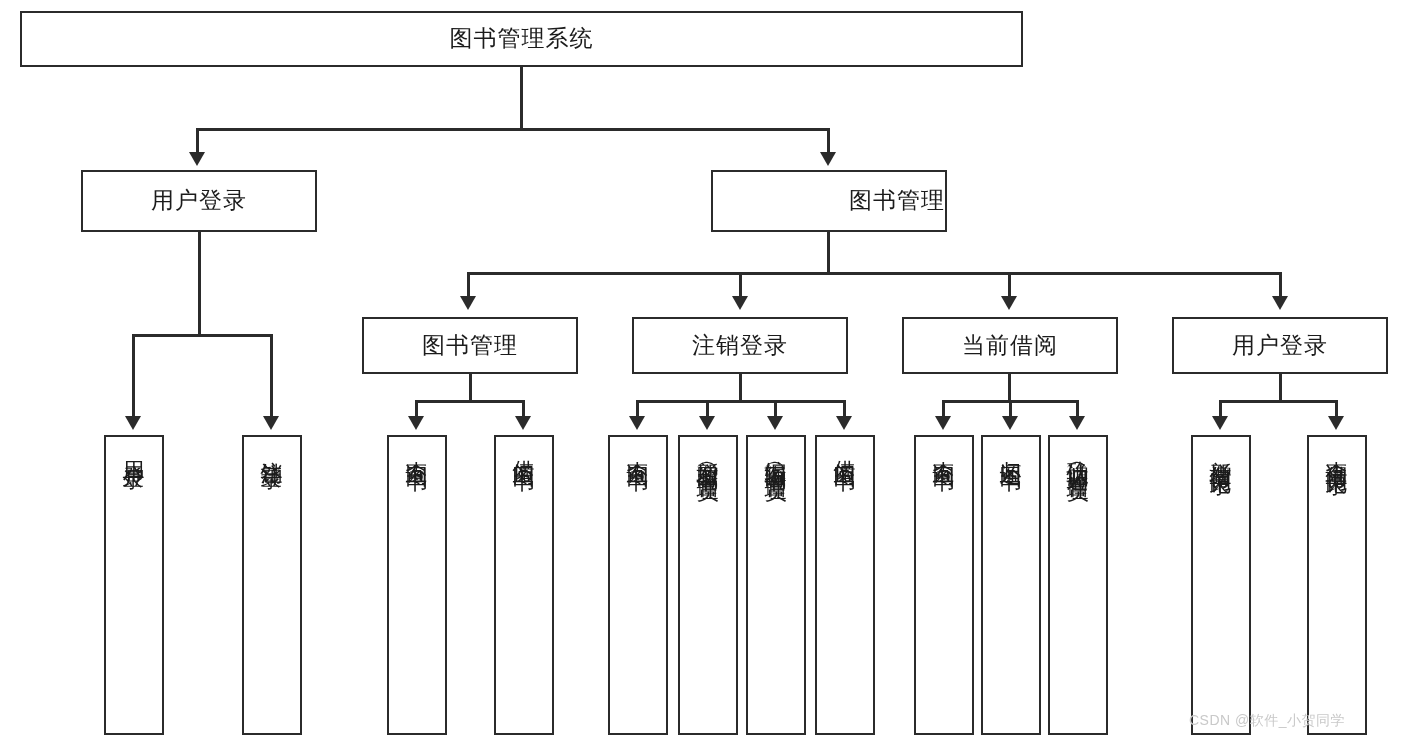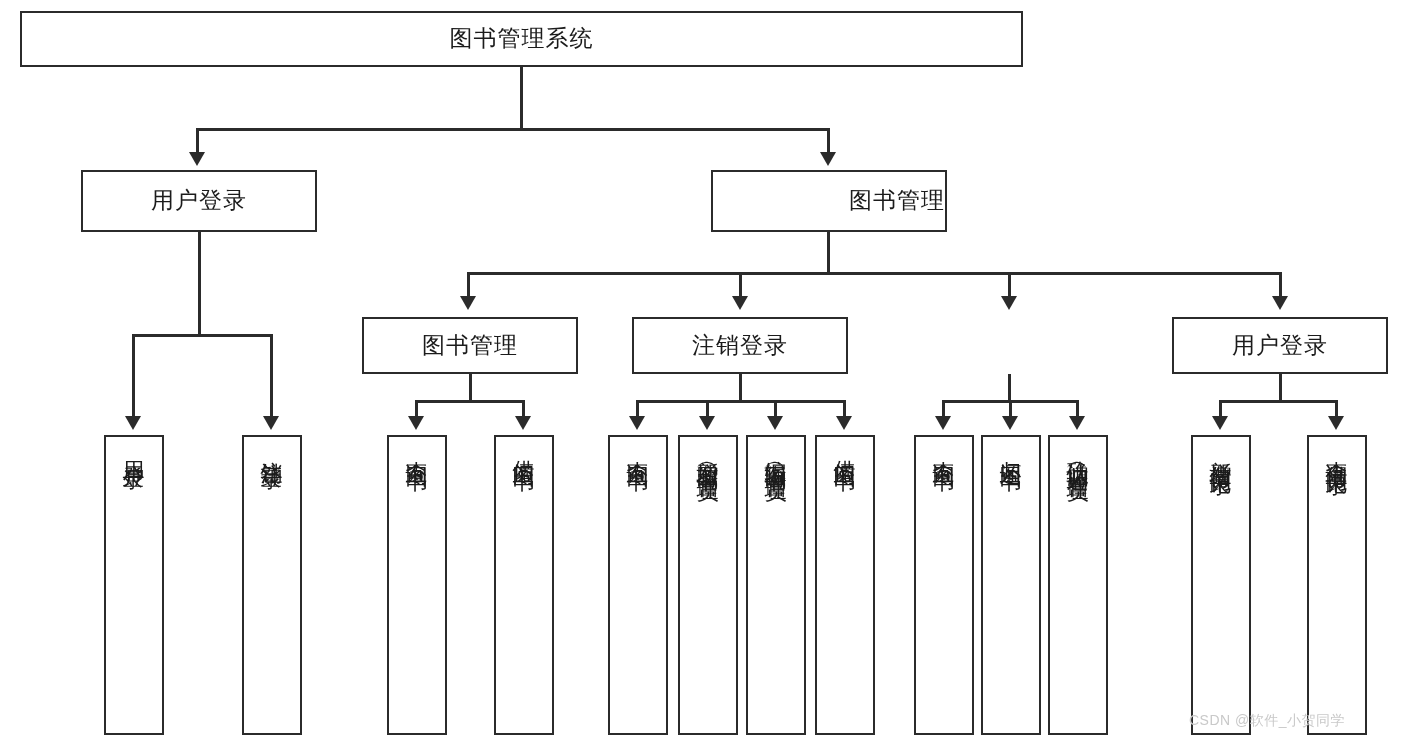--- a/index.html
+++ b/index.html
@@ -106,20 +106,23 @@
 
   <div class="line vline" style="left:1279px;top:272px;width:3px;height:26px;"></div>
   <div class="arrow" style="left:1272px;top:296px;"></div>
 
   <div class="node h" style="left:362px;top:317px;width:216px;height:57px;">
     <span class="lbl">图书管理</span>
   </div>
   <div class="node h" style="left:632px;top:317px;width:216px;height:57px;">
     <span class="lbl">注销登录</span>
   </div>
+  <div class="node h" style="left:902px;top:317px;width:216px;height:57px;">
+    <span class="lbl">当前借阅</span>
+  </div>
   <div class="node h" style="left:1172px;top:317px;width:216px;height:57px;">
     <span class="lbl">用户登录</span>
   </div>
 
   <div class="line vline" style="left:469px;top:374px;width:3px;height:28px;"></div>
   <div class="line hline" style="left:415px;top:400px;width:110px;height:3px;"></div>
   <div class="line vline" style="left:415px;top:400px;width:3px;height:18px;"></div>
   <div class="arrow" style="left:408px;top:416px;"></div>
   <div class="line vline" style="left:522px;top:400px;width:3px;height:18px;"></div>
   <div class="arrow" style="left:515px;top:416px;"></div>

